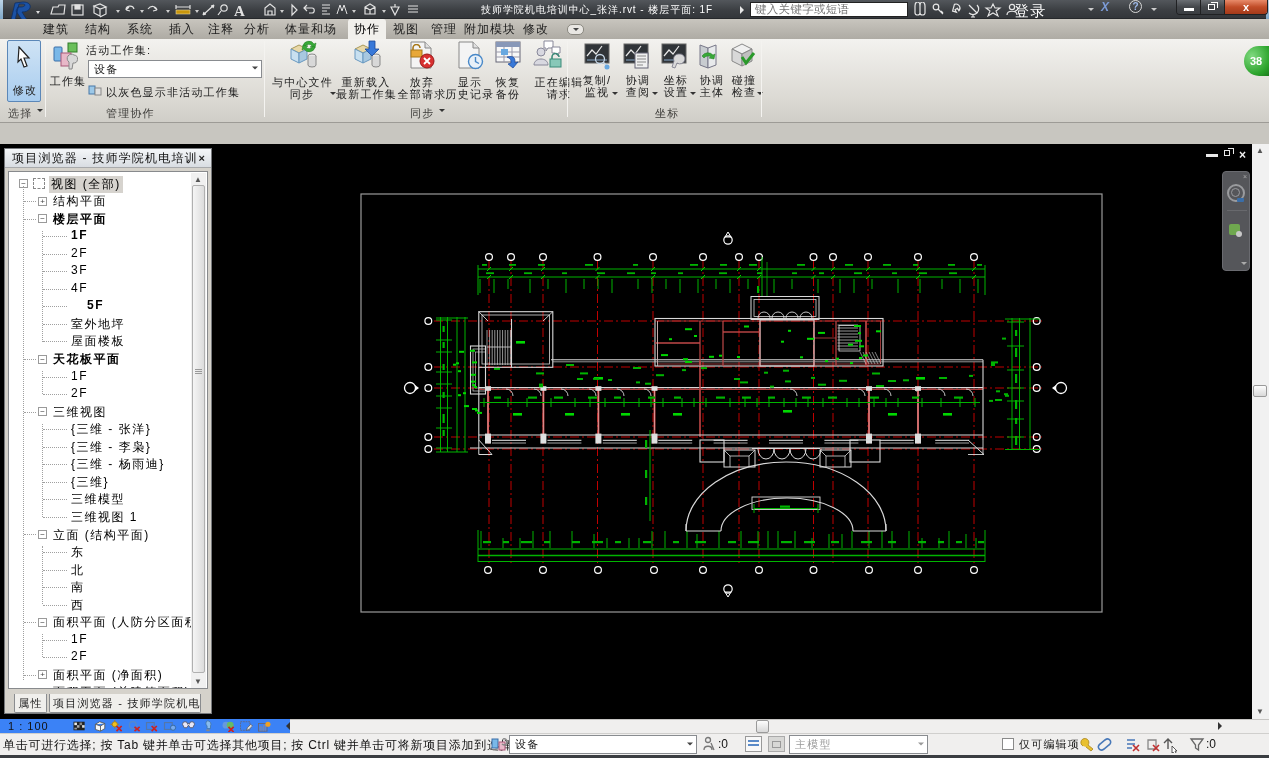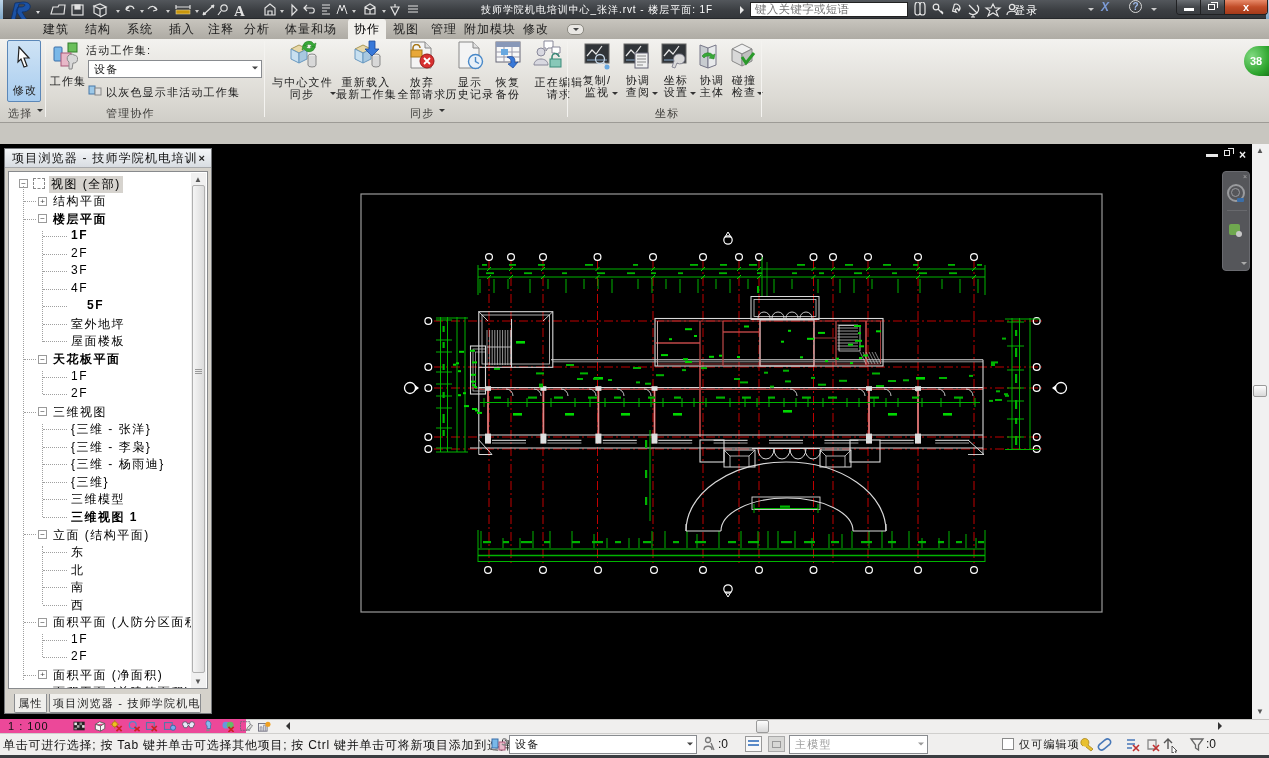--- a/index.html
+++ b/index.html
@@ -16,21 +16,21 @@
 #ribbon{position:absolute;left:0;top:39px;width:1269px;height:83px;background:linear-gradient(#f3f2ef,#dcdad4 70%,#d0cec8)}
 .rlabel{position:absolute;top:67px;height:13px;font-size:11px;color:#3f3e3b;letter-spacing:1px}
 .psep{position:absolute;top:2px;width:1px;height:76px;background:#c2bfb8;border-right:1px solid #f4f3f0}
 .rtxt{position:absolute;font-size:11px;color:#222;text-align:center;letter-spacing:.5px;line-height:12px;white-space:nowrap}
 #ribbon-bottom{position:absolute;left:0;top:122px;width:1269px;height:22px;background:#c8c6c0;border-top:1px solid #9d9b96}
 #canvas{position:absolute;left:0;top:144px;width:1252px;height:575px;background:#000}
 #vscroll{position:absolute;left:1252px;top:144px;width:17px;height:575px;background:#f1f1f1}
 #vthumb{position:absolute;left:1253px;top:385px;width:14px;height:12px;background:linear-gradient(#fdfdfd,#d9d9d9);border:1px solid #9a9a9a;border-radius:2px}
 #hscrollrow{position:absolute;left:0;top:719px;width:1269px;height:14px;background:#f0efee;border-top:1px solid #c6c5c3}
 #hthumb{position:absolute;left:756px;top:720px;width:13px;height:13px;background:linear-gradient(#fdfdfd,#d8d8d8);border:1px solid #9a9a9a;border-radius:2px}
-#vcb{position:absolute;left:0;top:719px;width:246px;height:14px;background:#ec4899;font-size:11px;color:#111}
+#vcb{position:absolute;left:0;top:719px;width:290px;height:14px;background:#3b82f6;font-size:11px;color:#111}
 #statusbar{position:absolute;left:0;top:733px;width:1269px;height:22px;background:#f0efee;border-top:1px solid #d0cfcd;font-size:12px;color:#111}
 #bottomedge{position:absolute;left:0;top:755px;width:1269px;height:3px;background:#3a3d41}
 #palette{position:absolute;left:4px;top:148px;width:208px;height:566px;background:#d5d2cb;border:1px solid #77797c;box-shadow:1px 1px 3px rgba(0,0,0,.6)}
 #pal-title{position:absolute;left:0;top:0;width:100%;height:19px;background:linear-gradient(#f4f6f8,#d9dde2);border-bottom:1px solid #a8aaac;font-size:12px;color:#111;line-height:19px;padding-left:7px;letter-spacing:.2px}
 #tree{position:absolute;left:3px;top:22px;width:200px;height:518px;background:#fff;border:1px solid #888a8d;overflow:hidden;font-size:12px;color:#000}
 #treescroll{position:absolute;right:1px;top:1px;width:15px;height:516px;background:#f0f0f0}
 .titem{position:absolute;white-space:nowrap;letter-spacing:1.5px}
 .exp{position:absolute;width:9px;height:9px;background:#fff;border:1px solid #9a9a9a;font-size:8px;line-height:7px;text-align:center;color:#444}
 #paltabs{position:absolute;left:0px;top:545px;height:21px;width:208px}
 .ptab{position:absolute;top:0;height:19px;background:#f0efec;border:1px solid #8a8c8f;border-top:none;border-radius:0 0 2px 2px;font-size:11px;color:#222;line-height:18px;text-align:center;letter-spacing:1px}
@@ -92,21 +92,21 @@
       <path d="M3 4 a2.5 4 0 0 1 5 0 l0 7 a2.5 2 0 0 1 -5 0 z M8 4 a2.5 4 0 0 1 5 0 l0 7 a2.5 2 0 0 1 -5 0 z"></path>
       <circle cx="24" cy="5" r="2.8"></circle>
         <path d="M26 7 l5 5 m-2 -3 l2 2"></path>
       <path d="M41 3 a4 4 0 0 1 6 5 l-2 -2 -2 2 2 2 -4 0 z" transform="rotate(15 44 8)"></path>
       <path d="M57 3 l8 8 m-8 0 a5.5 5.5 0 0 0 8 -8 m-4 9 l0 3 m-2 0 l4 0"></path>
       <path d="M76 14 l2 -5 -4 -3 5 0 2 -4 2 4 5 0 -4 3 2 5 -5 -3 z" stroke-width="1.1"></path>
       <circle cx="100" cy="5" r="2.6"></circle>
         <path d="M95 13 c0 -5 10 -5 10 0"></path>
     </g>
   </svg>
-  <div class="ico cjks" style="left:1014px;top:3px;font-size:11px;color:#fff">登录</div>
+  <div class="ico cjks" style="left:1014px;top:3px;font-size:15px;color:#fff">登录</div>
   <div class="abs" style="left:1088px;top:8px;width:0;height:0;border:3px solid transparent;border-top-color:#ccc"></div>
   <div class="ico" style="left:1101px;top:0px;font-size:12px;color:#7c9cd8;font-weight:bold;font-style:italic">X</div>
   <div class="ico" style="left:1129px;top:0px;width:13px;height:13px;border:1.5px solid #d8d8d8;border-radius:50%;color:#9cb8e8;font-size:10px;text-align:center;line-height:12px;font-weight:bold">?</div>
   <div class="abs" style="left:1151px;top:8px;width:0;height:0;border:3px solid transparent;border-top-color:#ccc"></div>
   <div id="winbtns">
     <div class="wb" style="width:24px">
         <div style="margin:8px auto 0;width:10px;height:3px;background:#fff"></div>
       </div>
     <div class="wb" style="width:24px;position:relative">
         <div style="position:absolute;left:7px;top:4px;width:7px;height:6px;border:1.5px solid #fff"></div>
@@ -866,21 +866,21 @@
 <div class="titem" style="left:44px;top:179.00000000000003px;font-weight:bold">天花板平面</div>
 <div class="titem" style="left:62px;top:196.55000000000004px;font-weight:normal">1F</div>
 <div class="titem" style="left:62px;top:214.10000000000005px;font-weight:normal">2F</div>
 <div class="exp" style="left:29px;top:235.15000000000006px">−</div>
 <div class="titem" style="left:44px;top:231.65000000000006px;font-weight:normal">三维视图</div>
 <div class="titem" style="left:62px;top:249.20000000000007px;font-weight:normal">{三维 - 张洋}</div>
 <div class="titem" style="left:62px;top:266.75000000000006px;font-weight:normal">{三维 - 李枭}</div>
 <div class="titem" style="left:62px;top:284.30000000000007px;font-weight:normal">{三维 - 杨雨迪}</div>
 <div class="titem" style="left:62px;top:301.8500000000001px;font-weight:normal">{三维}</div>
 <div class="titem" style="left:62px;top:319.4000000000001px;font-weight:normal">三维模型</div>
-<div class="titem" style="left:62px;top:336.9500000000001px;font-weight:bold">三维视图 1</div>
+<div class="titem" style="left:62px;top:336.9500000000001px;font-weight:normal">三维视图 1</div>
 <div class="exp" style="left:29px;top:358.0000000000001px">−</div>
 <div class="titem" style="left:44px;top:354.5000000000001px;font-weight:normal">立面 (结构平面)</div>
 <div class="titem" style="left:62px;top:372.0500000000001px;font-weight:normal">东</div>
 <div class="titem" style="left:62px;top:389.60000000000014px;font-weight:normal">北</div>
 <div class="titem" style="left:62px;top:407.15000000000015px;font-weight:normal">南</div>
 <div class="titem" style="left:62px;top:424.70000000000016px;font-weight:normal">西</div>
 <div class="exp" style="left:29px;top:445.75000000000017px">−</div>
 <div class="titem" style="left:44px;top:442.25000000000017px;font-weight:normal">面积平面 (人防分区面积)</div>
 <div class="titem" style="left:62px;top:459.8000000000002px;font-weight:normal">1F</div>
 <div class="titem" style="left:62px;top:477.3500000000002px;font-weight:normal">2F</div>

